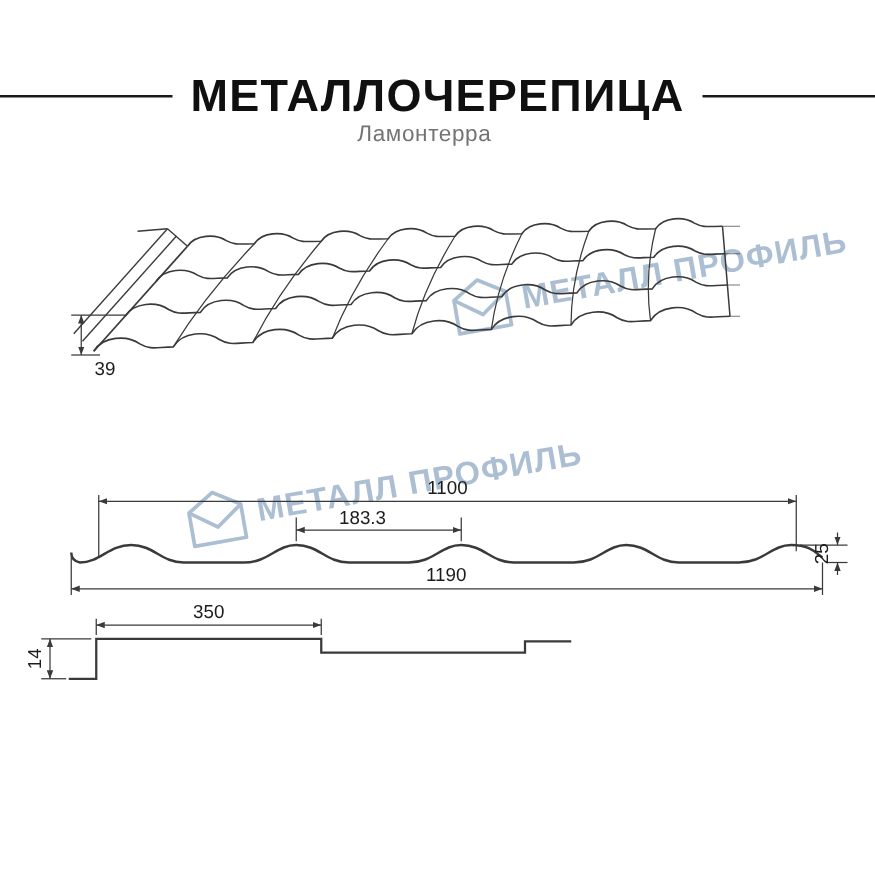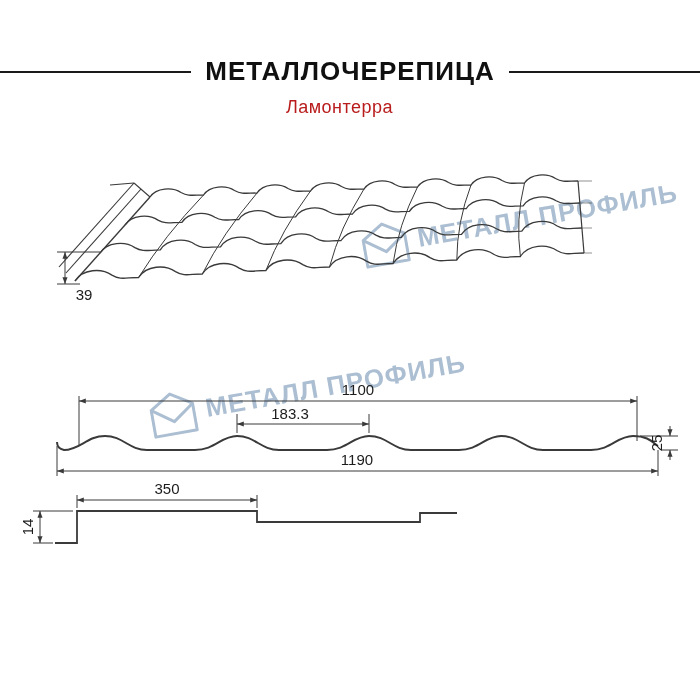--- a/index.html
+++ b/index.html
@@ -1,21 +1,21 @@
 <!DOCTYPE html>
 <html><head>
 <meta charset="utf-8">
 <style>
   html,body{margin:0;padding:0;background:#fff;}
   #page{position:relative;width:700px;height:700px;background:#ffffff;overflow:hidden;
         font-family:"Liberation Sans",sans-serif;}
   .title-row{position:absolute;top:56px;left:0;width:700px;display:flex;align-items:center;gap:14px;z-index:3;}
   .title-rule{flex:1;height:0;border-top:2px solid #1a1a1a;}
-  h1.title{margin:0;font-size:26px;font-weight:bold;letter-spacing:1px;color:#101010;white-space:nowrap;}
-  .subtitle{position:absolute;top:97px;left:0;width:679px;text-align:center;font-size:18px;color:#b91c1c;z-index:3;letter-spacing:.5px;}
+  h1.title{margin:0;font-size:36px;font-weight:bold;letter-spacing:1px;color:#101010;white-space:nowrap;}
+  .subtitle{position:absolute;top:97px;left:0;width:679px;text-align:center;font-size:18px;color:#737373;z-index:3;letter-spacing:.5px;}
   .watermark{position:absolute;display:flex;align-items:center;gap:10px;color:#9db3cb;opacity:.85;
              transform:rotate(-10deg);z-index:1;}
   .watermark .wm-text{font-size:26px;font-weight:bold;letter-spacing:1px;white-space:nowrap;}
   #wm1{left:360px;top:198px;}
   #wm2{left:148px;top:368px;}
   svg#drawing{position:absolute;left:0;top:0;z-index:2;}
   .dim-text{font-size:15px;fill:#1c1c1c;}
   .stroke{stroke:#3a3a3a;fill:none;}
 </style>
 </head>

